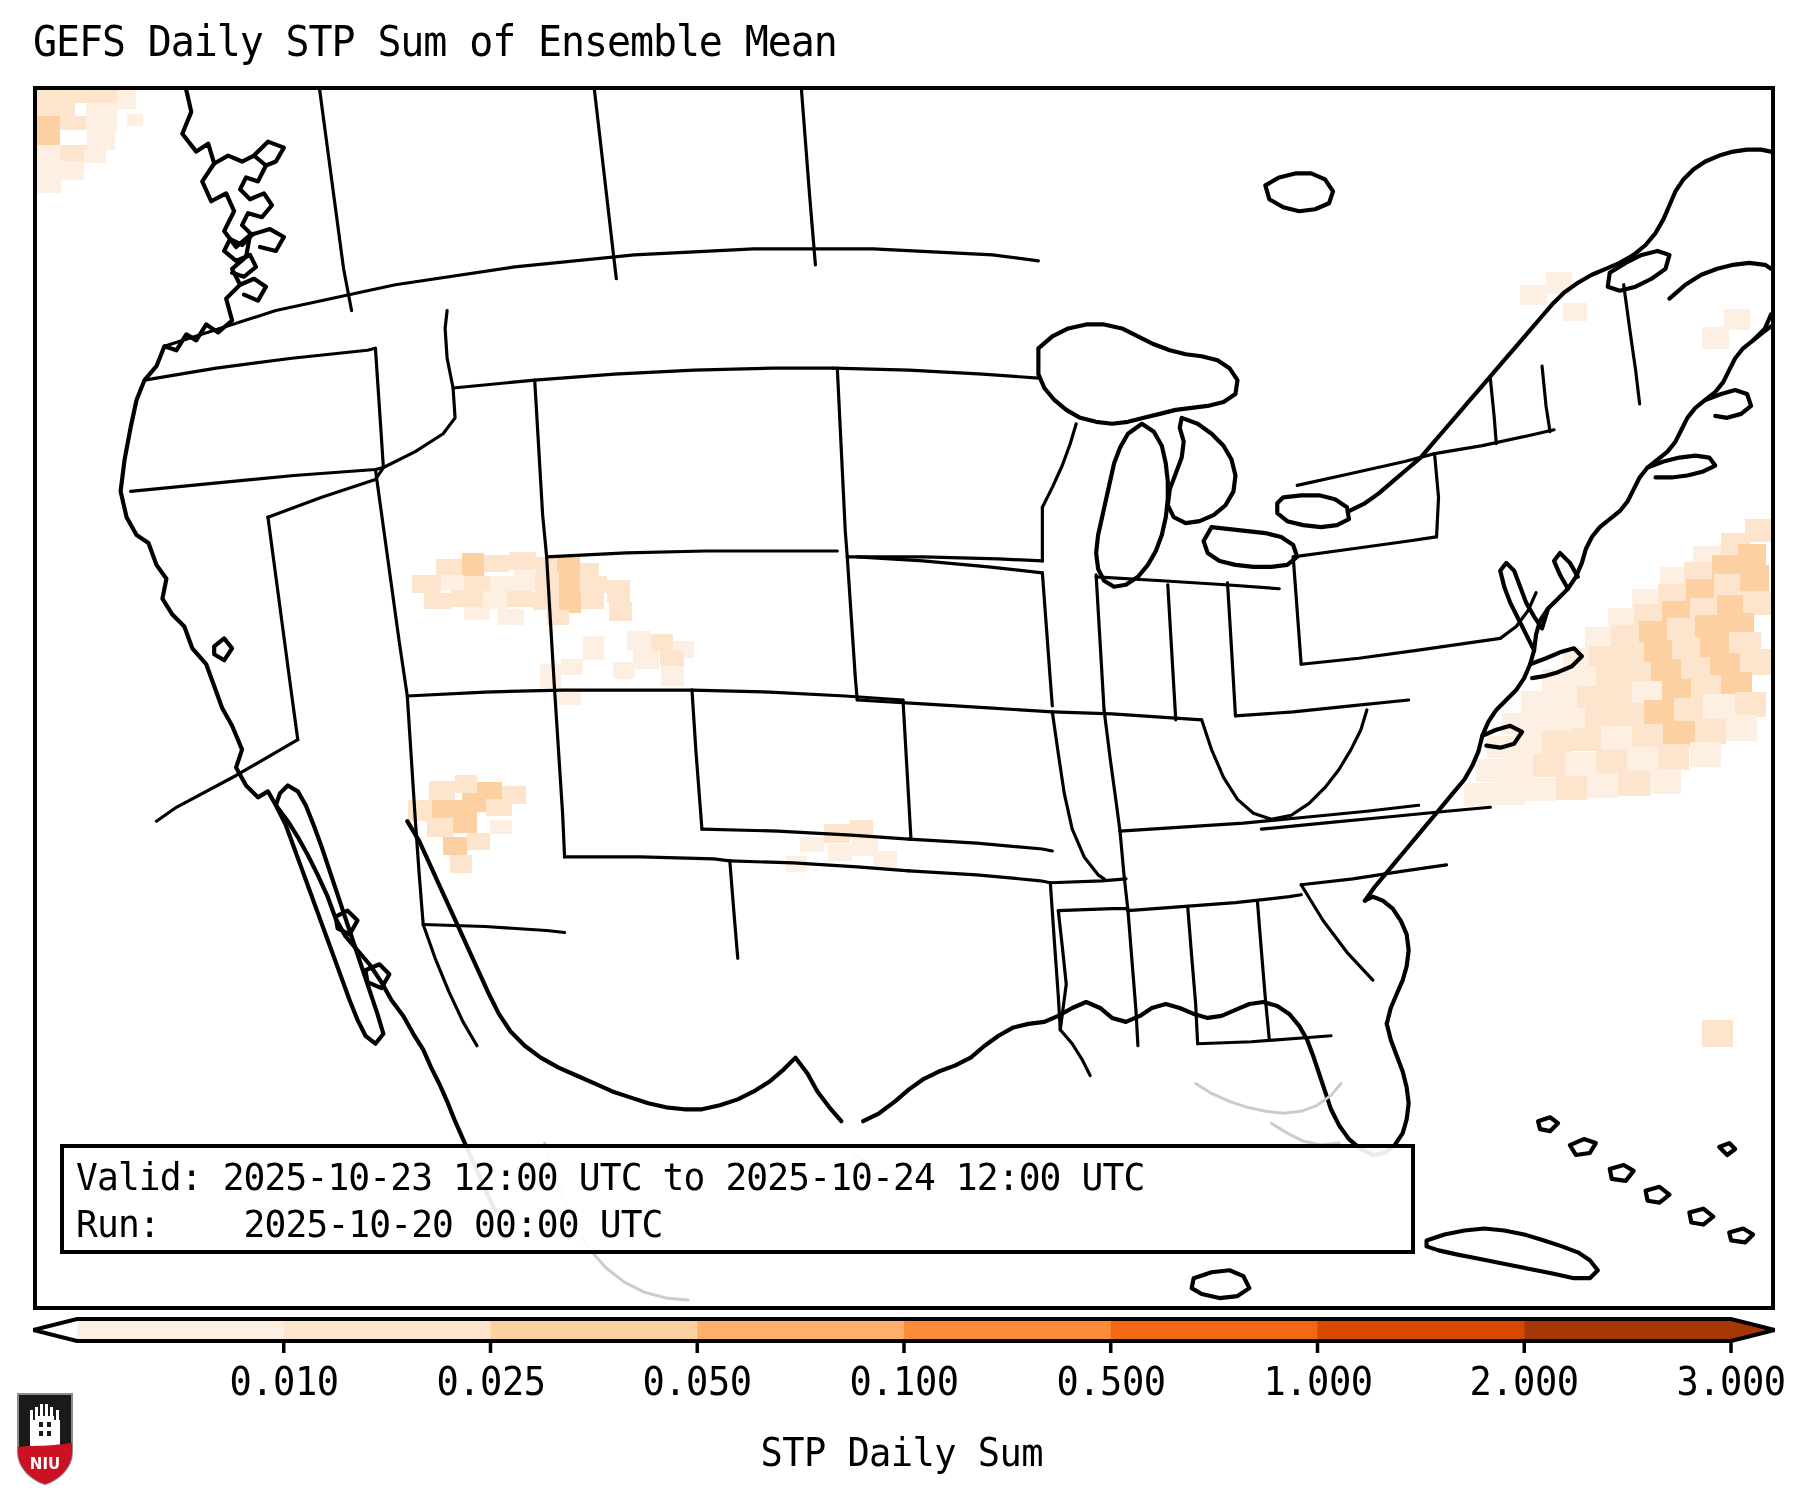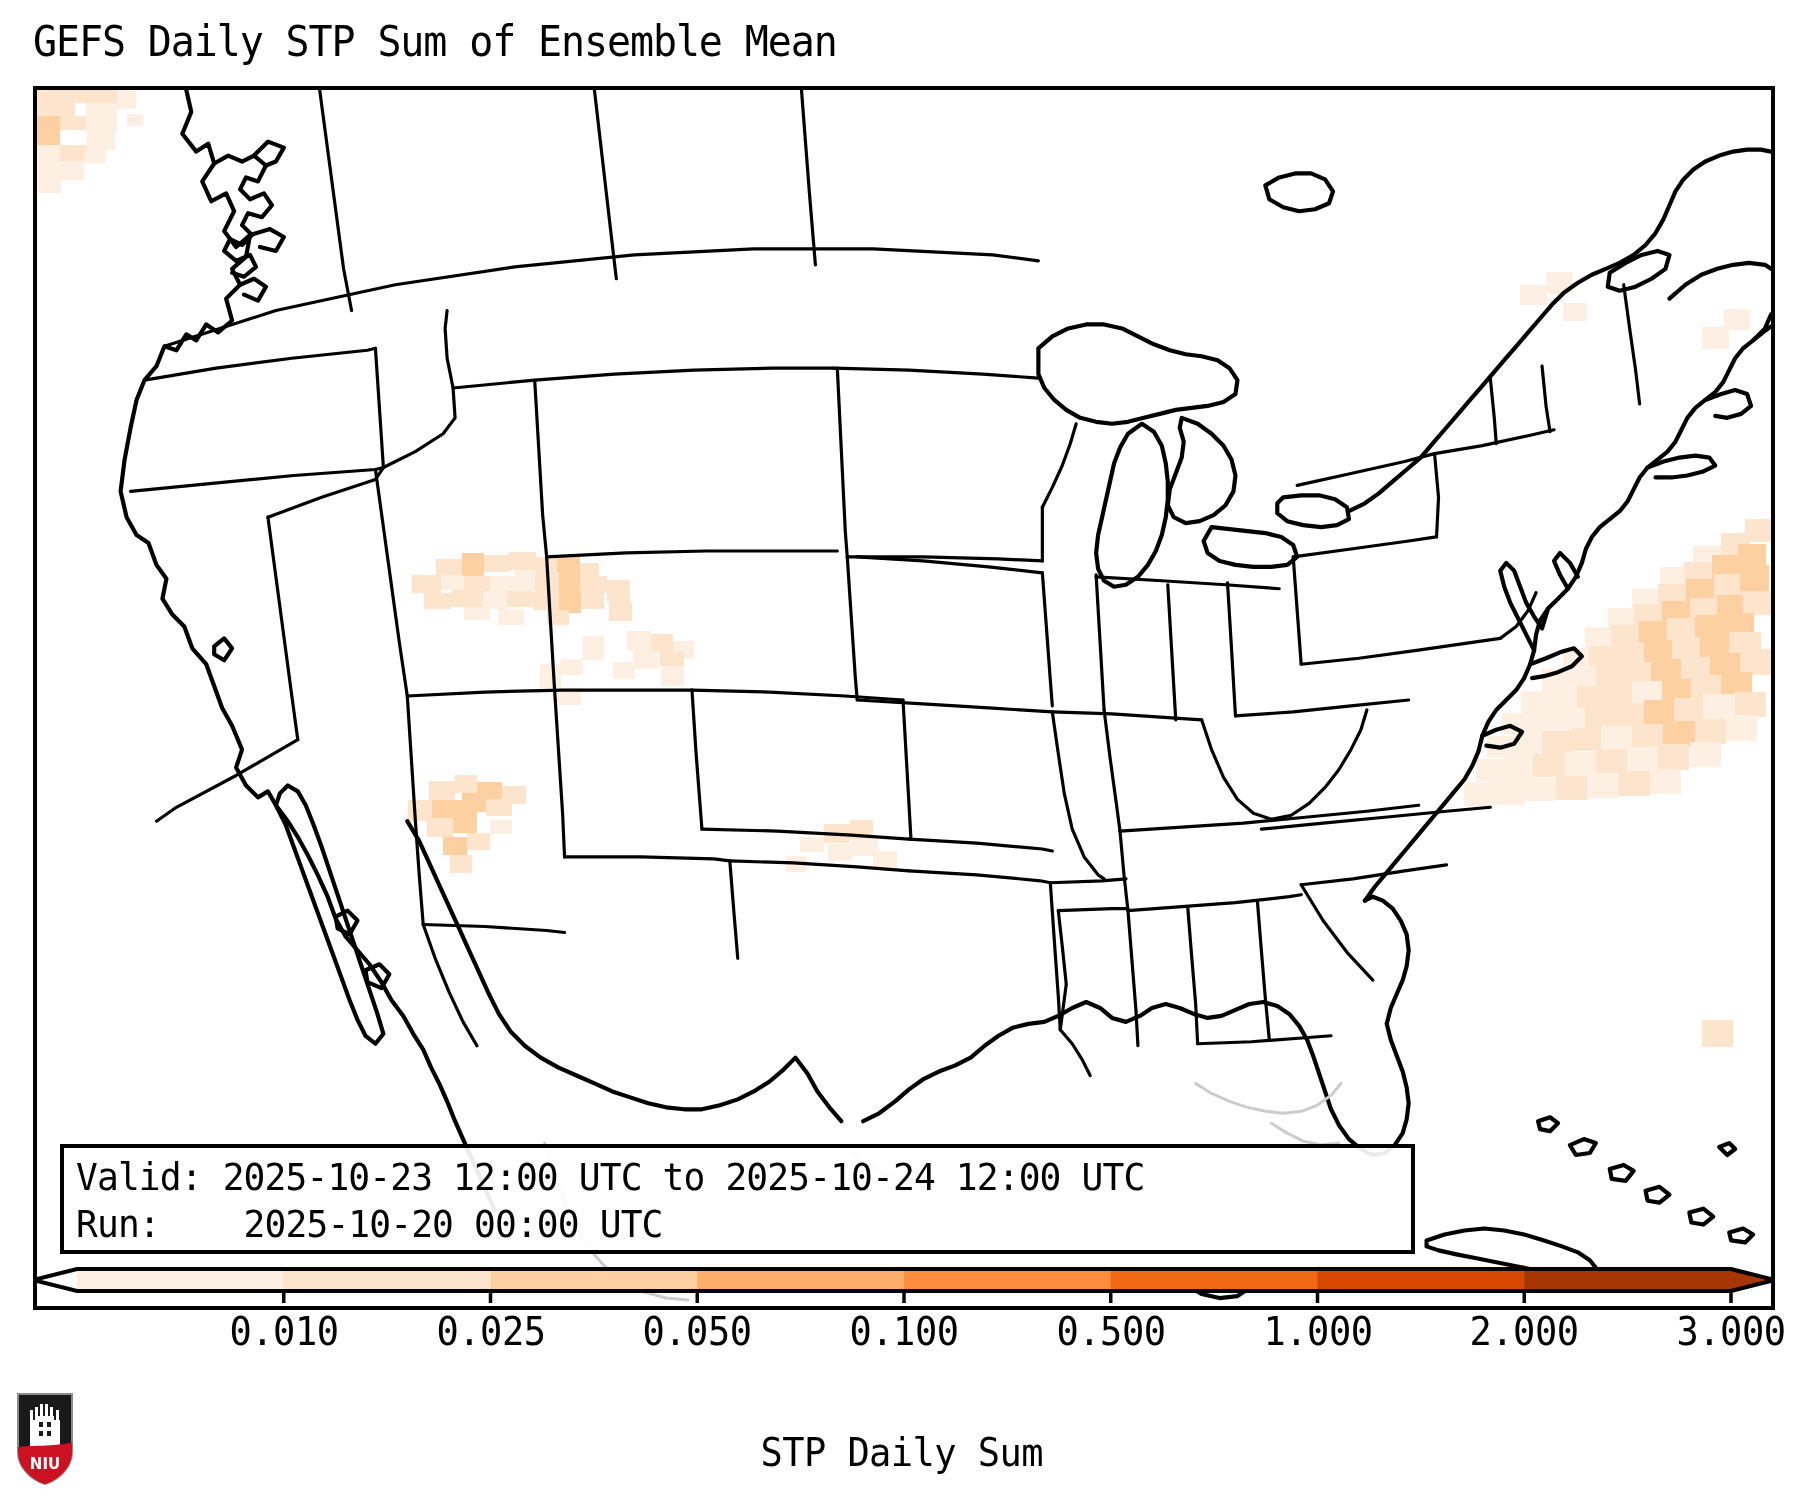--- a/index.html
+++ b/index.html
@@ -80,21 +80,21 @@
     white-space: pre;
     letter-spacing: -0.9px;
     transform: scaleX(0.98);
     transform-origin: left top;
   }
 
   
   #colorbar-wrap {
     position: absolute;
     left: 33px;
-    top: 1267px;
+    top: 1317px;
     width: 1742px;
     height: 40px;
     z-index: 6;
   }
   #colorbar-svg {
     position: absolute;
     left: 0; top: 0;
   }
   #cb-ticklabels {
     position: absolute;

